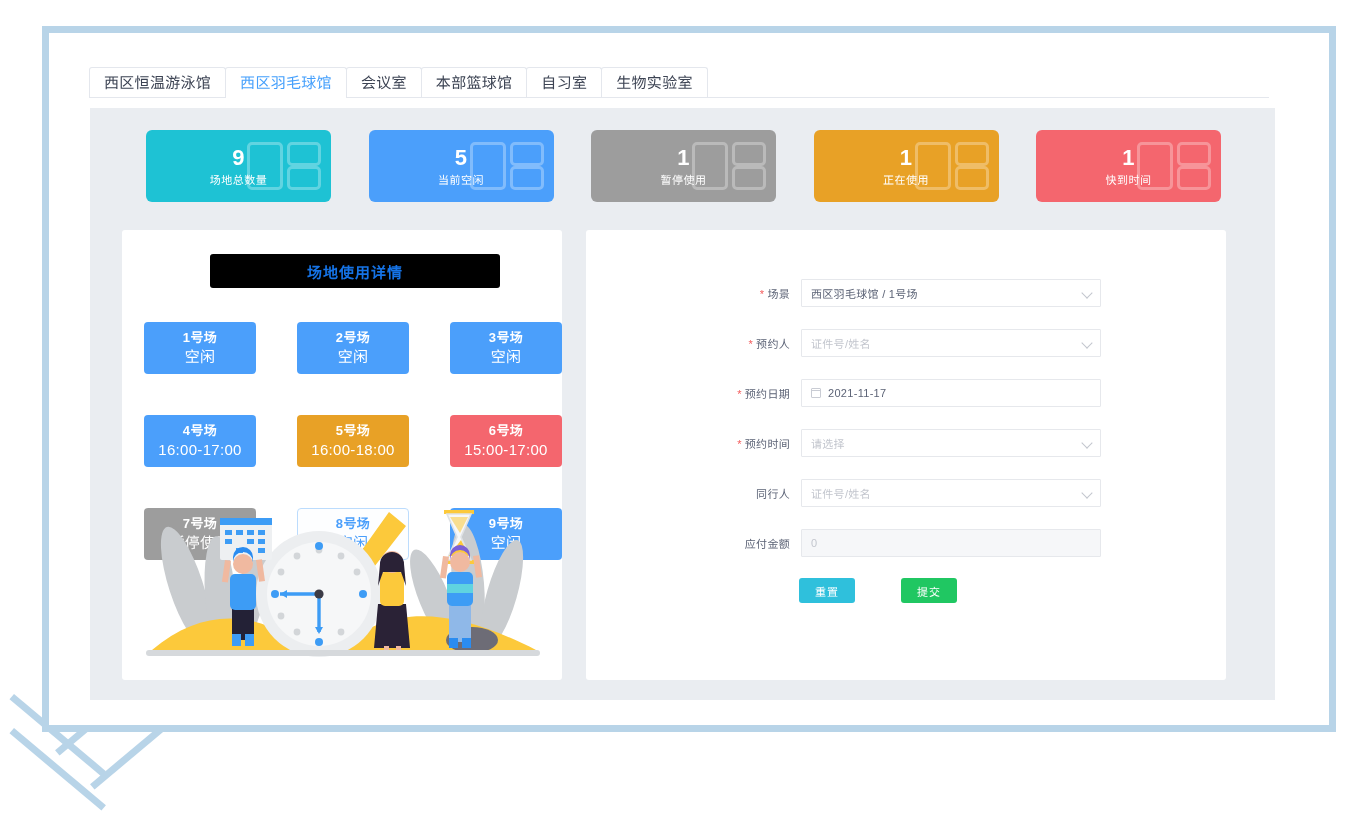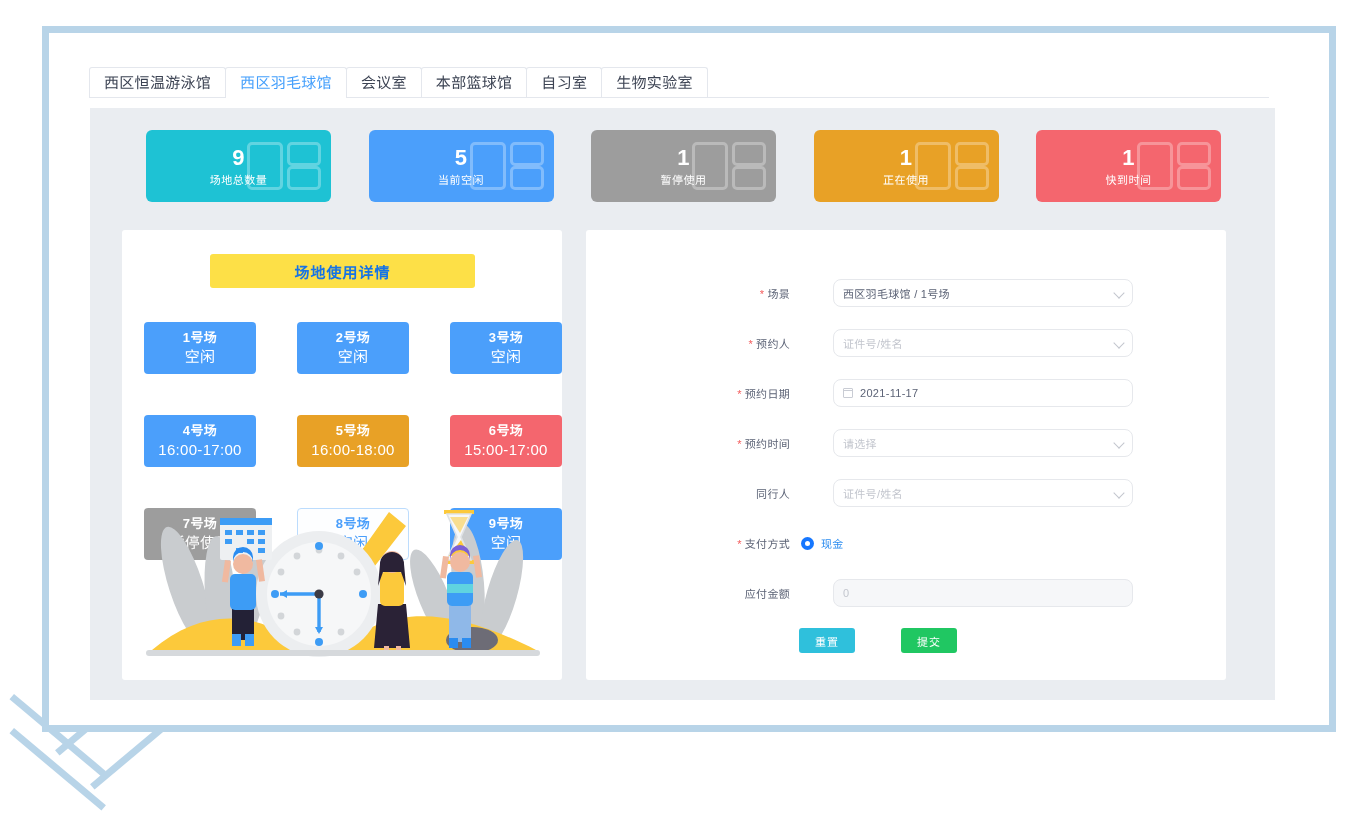--- a/index.html
+++ b/index.html
@@ -50,22 +50,22 @@
   .card .glyph { position:absolute; right:10px; top:12px; width:74px; height:48px; z-index:1; }
   .card .glyph i { position:absolute; display:block; border:3px solid rgba(255,255,255,.30); border-radius:5px; }
   .card .glyph .g1 { left:0;   top:0;  width:30px; height:42px; }
   .card .glyph .g2 { left:40px;top:0;  width:28px; height:18px; }
   .card .glyph .g3 { left:40px;top:24px;width:28px;height:18px; }
 
   
   .panel-left  { position:absolute; left:32px; top:122px; width:440px; height:450px; background:#fff; border-radius:3px; }
   .panel-right { position:absolute; left:496px; top:122px; width:640px; height:450px; background:#fff; border-radius:3px; }
 
-  .detail-title { position:absolute; left:88px; top:24px; width:265px; height:34px;
-                  background:#fde047; border-radius:3px; display:flex; align-items:center; justify-content:center;
+  .detail-title { position:absolute; left:88px; top:24px; width:290px; height:34px;
+                  background:#000000; border-radius:3px; display:flex; align-items:center; justify-content:center;
                   font-size:15px; font-weight:bold; color:#1573e6; letter-spacing:1px;}
 
   
   .courts { position:absolute; left:22px; top:92px; width:400px;
             display:grid; grid-template-columns:repeat(3,112px); grid-gap:26px 32px;gap:41px; }
   .court { height:52px; border-radius:4px; display:flex; flex-direction:column;
            align-items:center; justify-content:center; cursor:pointer; }
   .court .cn { font-size:13px; font-weight:bold; color:#fff; line-height:1.35; letter-spacing:.4px;}
   .court .cs { font-size:15px; color:#fff; line-height:1.4; letter-spacing:.3px;}
   .court.free     { background:#4b9ffb; }
@@ -77,22 +77,22 @@
 
   
   .illus { position:absolute; left:12px; top:268px; width:418px; height:168px; }
 
   
   .form { position:absolute; left:0; top:48px; width:640px; }
   .frow { display:flex; align-items:center; height:30px; margin-bottom:20px; }
   .flabel { width:204px; text-align:right; padding-right:11px; font-size:11px; color:#5c6376;
             white-space:nowrap; letter-spacing:.3px; }
   .req::before { content:"*"; color:#f45b5b; margin-right:3px; font-size:11px; }
-  .fctl { width:300px; height:28px; box-sizing:border-box; border:1px solid #e6e8ec; border-radius:8px;
-          background:#fff; display:flex; align-items:center; padding:0 9px; position:relative; cursor:pointer;margin-left:32px; }
+  .fctl { width:300px; height:28px; box-sizing:border-box; border:1px solid #e6e8ec; border-radius:1px;
+          background:#fff; display:flex; align-items:center; padding:0 9px; position:relative; cursor:pointer; }
   .fctl .val  { font-size:11px; color:#5c6376; letter-spacing:.3px; }
   .fctl .ph   { font-size:11px; color:#c3c6ce; letter-spacing:.3px; }
   .fctl.disabled { background:#f6f7f9; cursor:not-allowed; }
   .caret { position:absolute; right:9px; top:9px; width:8px; height:8px; border-right:1.2px solid #c3c6ce;
            border-bottom:1.2px solid #c3c6ce; transform:rotate(45deg); box-sizing:border-box; }
   .calic { width:10px; height:10px; border:1.2px solid #c9ccd4; border-radius:1px; margin-right:7px;
            position:relative; flex:none; box-sizing:border-box;}
   .calic::before{content:"";position:absolute;left:-1px;top:1px;width:10px;height:1.4px;background:#c9ccd4;}
 
   .radio-wrap { display:flex; align-items:center; height:28px; }
@@ -368,27 +368,20 @@
           </div>
 
           <div class="frow">
             <div class="flabel">同行人</div>
             <div class="fctl">
               <span class="ph">证件号/姓名</span>
               <span class="caret"></span>
             </div>
           </div>
 
-          <div class="frow">
-            <div class="flabel req">支付方式</div>
-            <div class="radio-wrap">
-              <span class="radio"></span>
-              <span class="radio-lbl">现金</span>
-            </div>
-          </div>
 
           <div class="frow">
             <div class="flabel">应付金额</div>
             <div class="fctl disabled">
               <span class="ph">0</span>
             </div>
           </div>
 
           <div class="btnrow">
             <button class="btn btn-reset">重置</button>

